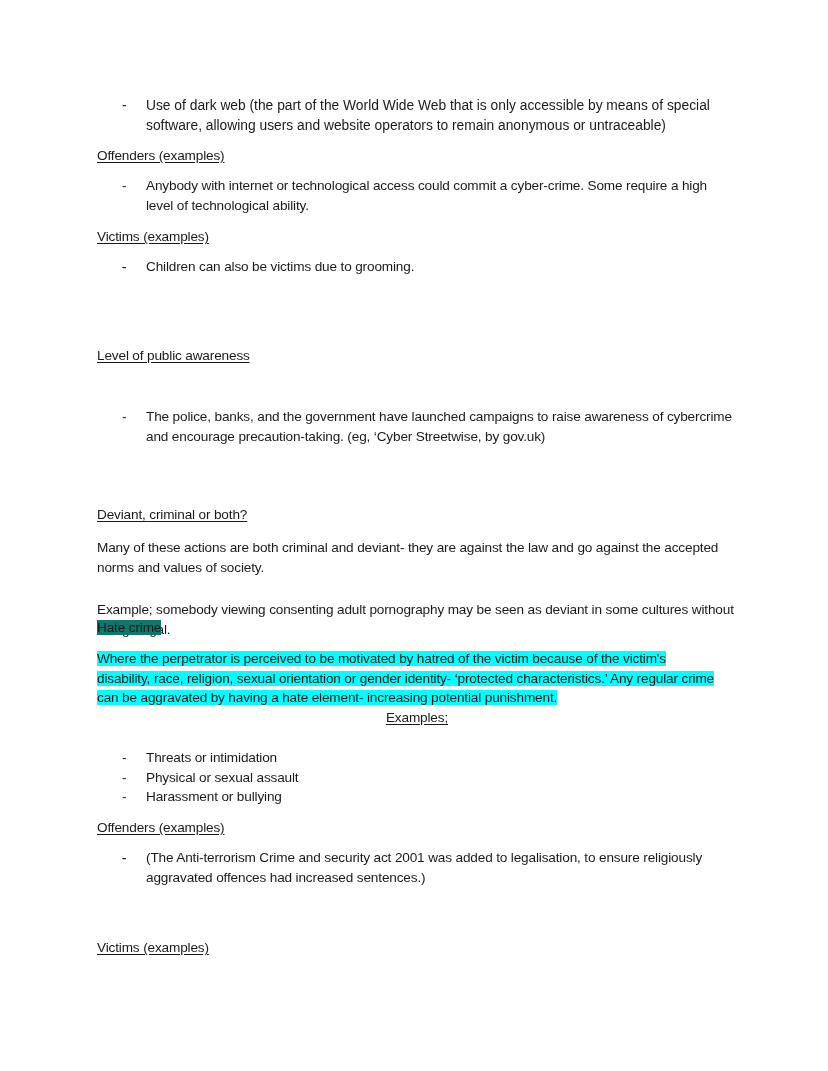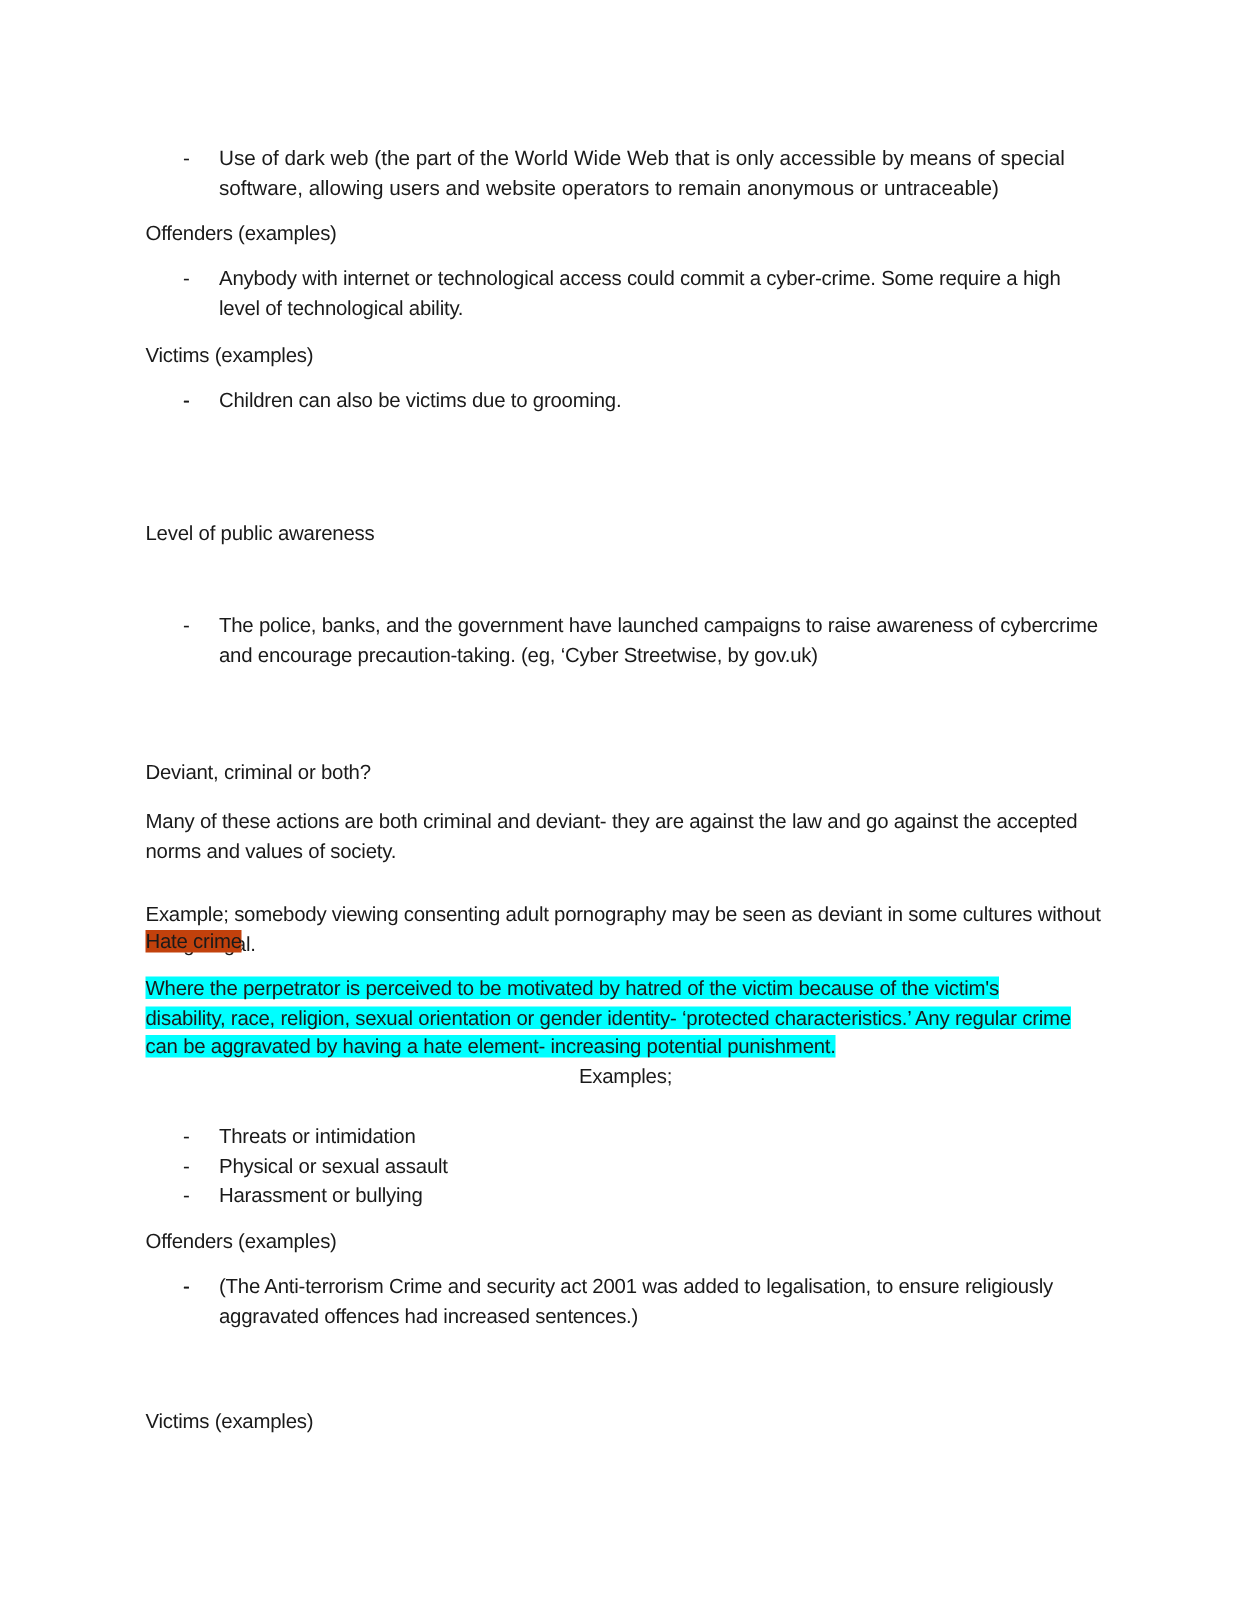--- a/index.html
+++ b/index.html
@@ -24,20 +24,21 @@
   }
   .block {
     position: absolute;
     left: 97px;
     width: 640px;
     font-size: 13.6px;
     line-height: 19.6px;
     letter-spacing: -0.15px;
   }
   .heading {
+    text-decoration: underline;
     text-underline-offset: 2px;
   }
   .bullets {
     list-style: none;
     margin: 0;
     padding: 0;
   }
   .bullets li {
     position: relative;
     padding-left: 49px;
@@ -46,21 +47,21 @@
     position: absolute;
     left: 25px;
     top: 0;
   }
   .arial {
     font-family: "Liberation Sans", sans-serif;
     font-size: 13.8px;
     letter-spacing: 0;
   }
   .hl-yellow {
-    background: #c2410c;
+    background: #0f766e;
   }
   .hl-cyan {
     background: #00ffff;
     box-decoration-break: clone;
     -webkit-box-decoration-break: clone;
   }
   p { margin: 0; }
 </style>
 </head>
 <body>

